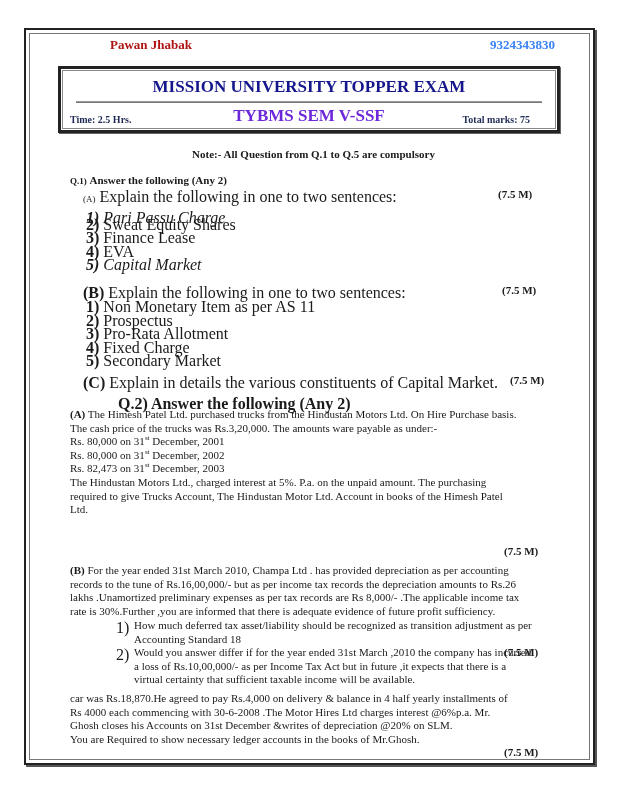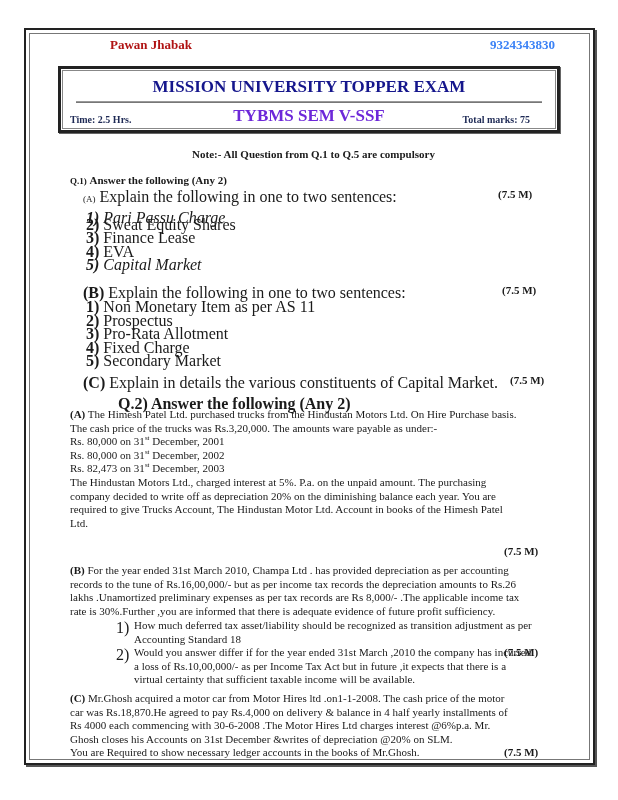--- a/index.html
+++ b/index.html
@@ -96,21 +96,20 @@
       <div class="para" style="left:40px; top:374px;">
         <div><span class="b">(A)</span> <span>The Himesh Patel Ltd. purchased trucks from the Hindustan Motors Ltd. On Hire Purchase basis.</span></div>
         <div>The cash price of the trucks was Rs.3,20,000. The amounts ware payable as under:-</div>
         <div id="q2a-schedule">
             <div><span>Rs. 80,000 on 31</span><sup>st</sup><span> December, 2001</span></div>
             <div><span>Rs. 80,000 on 31</span><sup>st</sup><span> December, 2002</span></div>
             <div><span>Rs. 82,473 on 31</span><sup>st</sup><span> December, 2003</span></div>
           </div>
         <div id="q2a-body">
             <div>The Hindustan Motors Ltd., charged interest at 5%. P.a. on the unpaid amount. The purchasing</div>
-            <div>company decided to write off as depreciation 20% on the diminishing balance each year. You are</div>
             <div>required to give Trucks Account, The Hindustan Motor Ltd. Account in books of the Himesh Patel</div>
             <div>Ltd.</div>
           </div>
       </div>
       <div class="marks" style="left:474px; top:511px;">(7.5 M)</div>
 
       <div class="para" style="left:40px; top:530px;">
         <div id="q2b-body">
             <div><span class="b">(B)</span> <span>For the year ended 31st March 2010, Champa Ltd . has provided depreciation as per accounting</span></div>
             <div><span>records to the tune of Rs.16,00,000/- but as per income tax records the depreciation amounts to Rs.26</span></div>
@@ -128,21 +127,20 @@
           <div class="sub" style="left: 104px; top: 612.2px;">
             <div>Would you answer differ if for the year ended 31st March ,2010 the company has incurred</div>
             <div>a loss of Rs.10,00,000/-  as per Income Tax Act but in future ,it expects that  there is a</div>
             <div>virtual certainty that sufficient taxable income will be available.</div>
           </div>
         </div>
       <div class="marks" style="left:474px; top:612px;">(7.5 M)</div>
 
       <div class="para" style="left:40px; top:658px;">
         <div id="q2c-body">
-            <div><span class="b">(C)</span> <span>Mr.Ghosh acquired a motor car from Motor Hires ltd .on1-1-2008. The cash price of the motor</span></div>
             <div><span>car was Rs.18,870.He agreed to pay Rs.4,000 on delivery &amp; balance in 4 half yearly installments of</span></div>
             <div><span>Rs 4000 each commencing with 30-6-2008 .The Motor Hires Ltd charges interest @6%p.a. Mr.</span></div>
             <div><span>Ghosh closes his Accounts on 31st December &amp;writes of depreciation @20% on SLM.</span></div>
             <div><span>You are Required to show necessary ledger accounts in the books of Mr.Ghosh.</span></div>
           </div>
       </div>
       <div class="marks" style="left:474px; top:712px;">(7.5 M)</div>
     </div>
 
   </div>

